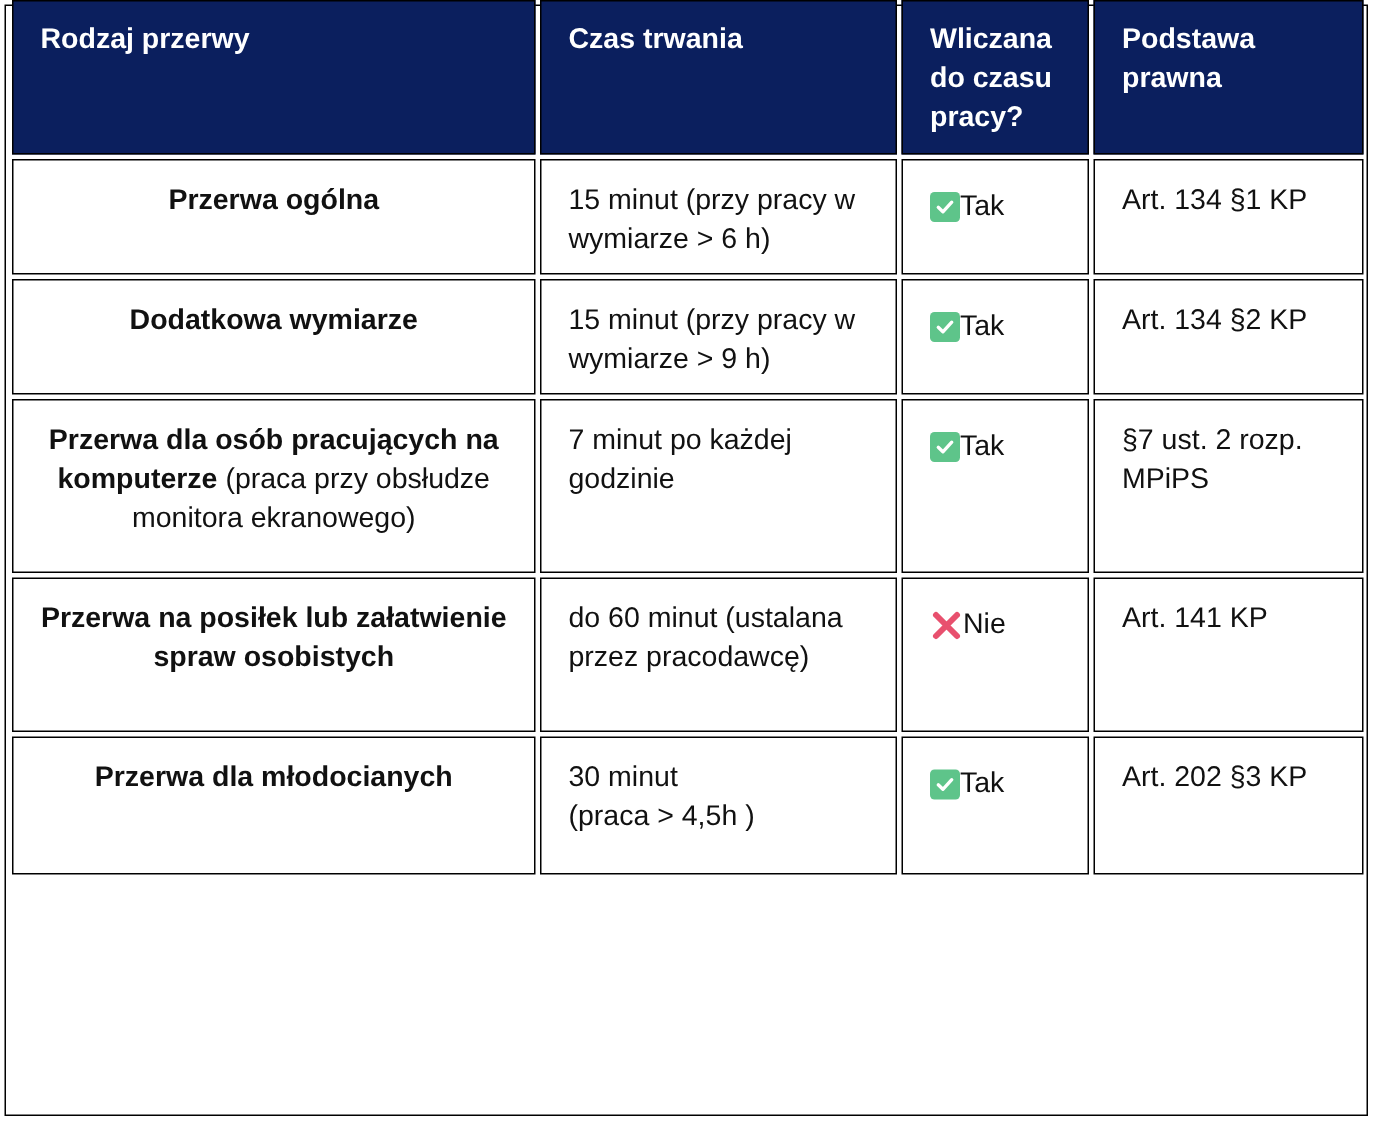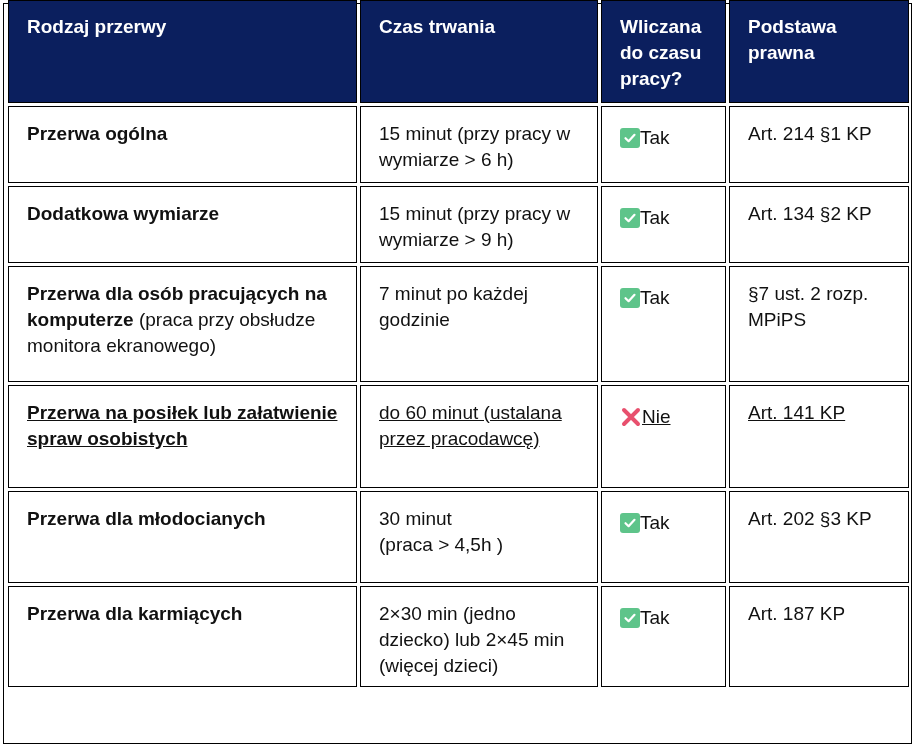--- a/index.html
+++ b/index.html
@@ -7,21 +7,21 @@
          font-family: "Liberation Sans", "DejaVu Sans", sans-serif; color: #111; }
   .outer { position: absolute; left: 3px; top: 3px; width: 909px; height: 741px;
            border: 1.5px solid #000; box-sizing: border-box; }
   table { position: absolute; left: 8px; top: 0; border-collapse: separate;
           border-spacing: 3px; margin: -3px; table-layout: fixed; }
   td, th { border: 1.5px solid #000; box-sizing: border-box; vertical-align: top;
            text-align: left; padding: 0; }
   th { background: #0b1f5e; color: #ffffff; font-weight: bold; font-size: 19px;
        line-height: 26px; padding: 13px 18px 0 18px; height: 103px; }
   td { background: #fff; font-size: 19px; line-height: 26px; padding: 14px 18px 0 18px; }
-  td.c1 { font-weight: bold; }
+  td.c1 { font-weight: bold; text-align: center; }
   td.c1 .note { font-weight: normal; }
   .status { display: flex; align-items: center; gap: 0; padding-top: 4px; }
   .chk { width: 20px; height: 20px; border-radius: 3px; background: #5ec48a;
          display: inline-flex; align-items: center; justify-content: center; flex: none; }
   .xic { width: 22px; height: 22px; display: inline-flex; flex: none; }
 </style>
 </head>
 <body>
 
 <div class="outer"></div>
@@ -48,21 +48,21 @@
         <td>
           <div class="status">
             <span class="chk">
               <svg width="14" height="14" viewBox="0 0 14 14">
                 <path d="M2.5 7.2 L5.6 10.2 L11.5 3.8" stroke="#fff" stroke-width="2.2" fill="none" stroke-linecap="round" stroke-linejoin="round"></path>
               </svg>
             </span>
             <span>Tak</span>
           </div>
         </td>
-        <td>Art. 214 §1 KP</td>
+        <td>Art. 134 §1 KP</td>
       </tr>
       <tr style="height: 77px;">
         <td class="c1"><span>Dodatkowa wymiarze</span> <span class="note"></span></td>
         <td style="white-space:pre-line">15 minut (przy pracy w wymiarze &gt; 9 h)</td>
         <td>
           <div class="status">
             <span class="chk">
               <svg width="14" height="14" viewBox="0 0 14 14">
                 <path d="M2.5 7.2 L5.6 10.2 L11.5 3.8" stroke="#fff" stroke-width="2.2" fill="none" stroke-linecap="round" stroke-linejoin="round"></path>
               </svg>
@@ -80,21 +80,21 @@
             <span class="chk">
               <svg width="14" height="14" viewBox="0 0 14 14">
                 <path d="M2.5 7.2 L5.6 10.2 L11.5 3.8" stroke="#fff" stroke-width="2.2" fill="none" stroke-linecap="round" stroke-linejoin="round"></path>
               </svg>
             </span>
             <span>Tak</span>
           </div>
         </td>
         <td>§7 ust. 2 rozp. MPiPS</td>
       </tr>
-      <tr style="height: 103px; text-decoration: underline;">
+      <tr style="height: 103px;">
         <td class="c1"><span>Przerwa na posiłek lub załatwienie spraw osobistych</span> <span class="note"></span></td>
         <td style="white-space:pre-line">do 60 minut (ustalana przez pracodawcę)</td>
         <td>
           <div class="status">
             <span class="xic">
               <svg width="22" height="22" viewBox="0 0 22 22">
                 <path d="M4 4 L18 18 M18 4 L4 18" stroke="#e8506e" stroke-width="4" stroke-linecap="round"></path>
               </svg>
             </span>
             <span>Nie</span>
@@ -111,29 +111,14 @@
             <span class="chk">
               <svg width="14" height="14" viewBox="0 0 14 14">
                 <path d="M2.5 7.2 L5.6 10.2 L11.5 3.8" stroke="#fff" stroke-width="2.2" fill="none" stroke-linecap="round" stroke-linejoin="round"></path>
               </svg>
             </span>
             <span>Tak</span>
           </div>
         </td>
         <td>Art. 202 §3 KP</td>
       </tr>
-      <tr style="height: 101px;">
-        <td class="c1"><span>Przerwa dla karmiących</span> <span class="note"></span></td>
-        <td style="white-space:pre-line">2×30 min (jedno dziecko) lub 2×45 min (więcej dzieci)</td>
-        <td>
-          <div class="status">
-            <span class="chk">
-              <svg width="14" height="14" viewBox="0 0 14 14">
-                <path d="M2.5 7.2 L5.6 10.2 L11.5 3.8" stroke="#fff" stroke-width="2.2" fill="none" stroke-linecap="round" stroke-linejoin="round"></path>
-              </svg>
-            </span>
-            <span>Tak</span>
-          </div>
-        </td>
-        <td>Art. 187 KP</td>
-      </tr>
     </tbody>
 </table>
 
 </body></html>

